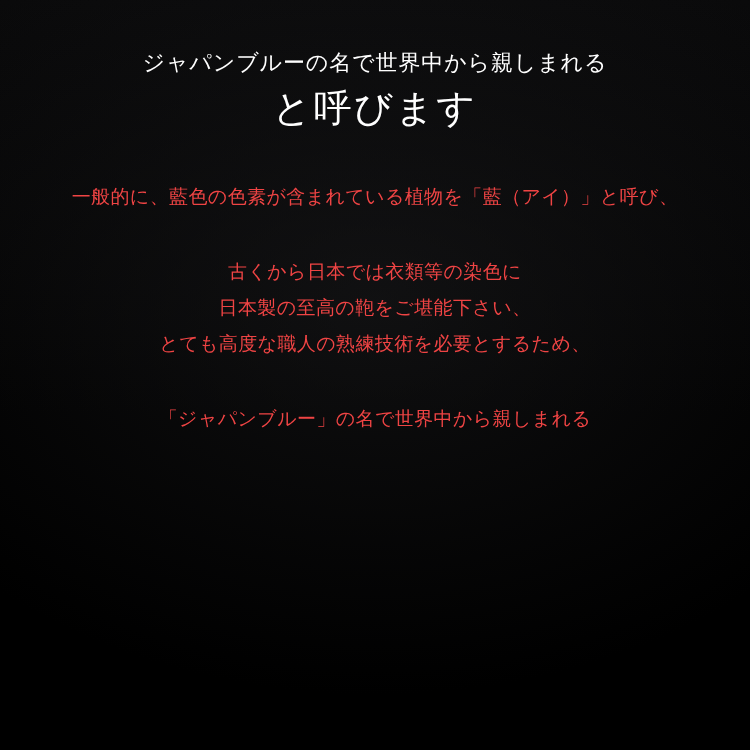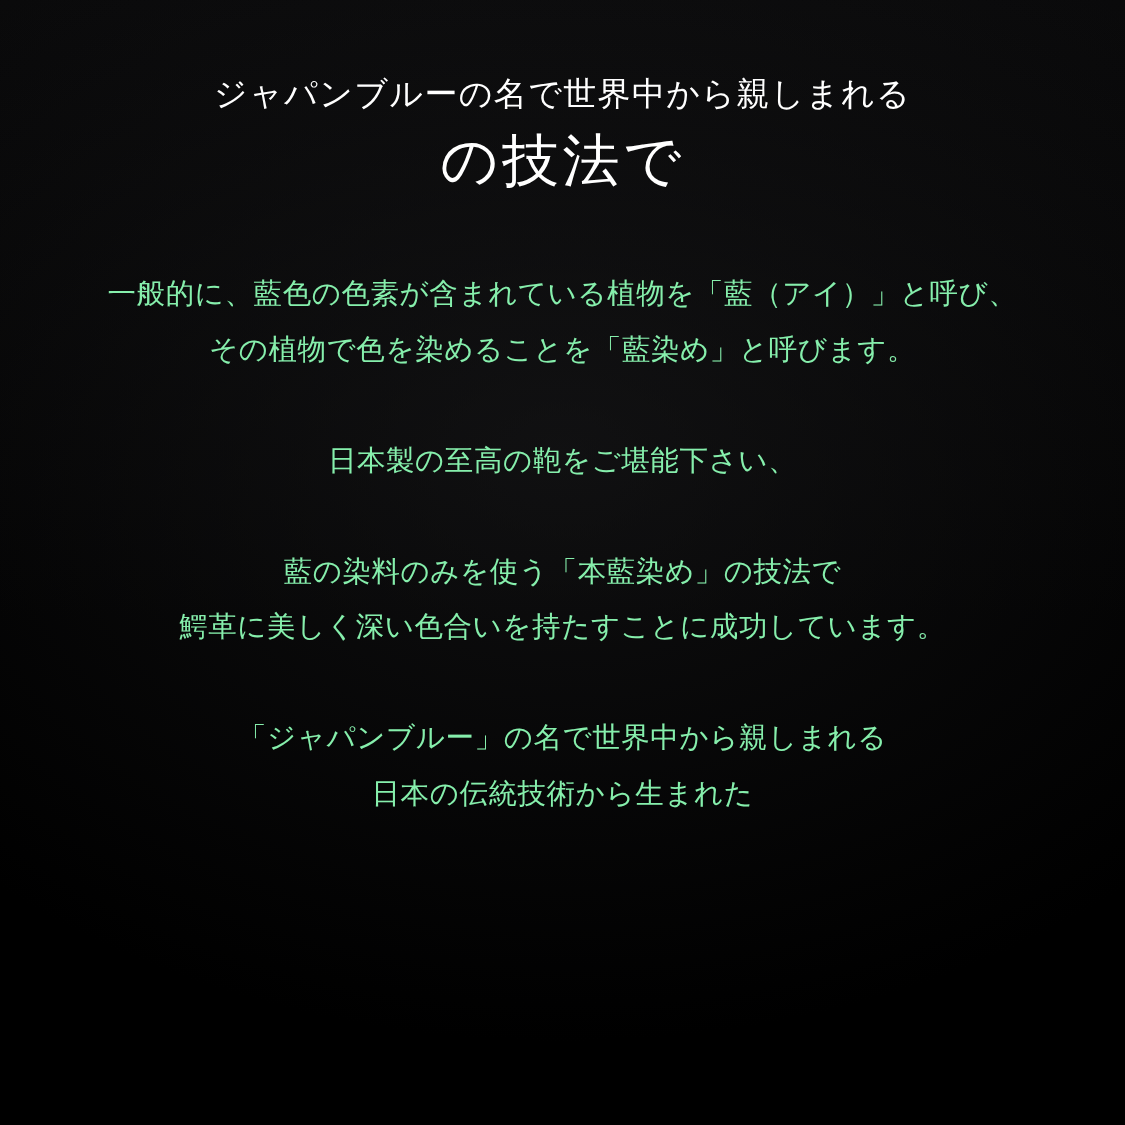--- a/index.html
+++ b/index.html
@@ -50,56 +50,52 @@
     line-height: 1.3;
     letter-spacing: 0.06em;
     font-weight: 400;
     margin: 6px 0 0 0;
     color: #ffffff;
   }
   .body-block {
     font-size: 19px;
     line-height: 1.92;
     letter-spacing: 0.02em;
-    color: #86efac;
+    color: #ef4444;
     margin: 0;
   }
   .block-lead {
     margin-top: 46px;
   }
   .block-gap {
     margin-top: 38px;
   }
   .body-block .line {
     display: block;
     white-space: nowrap;
   }
 </style>
 </head>
 <body>
 
 <div class="page">
   <div class="content">
 
     <h2 class="heading-sub">ジャパンブルーの名で世界中から親しまれる</h2>
-    <h1 class="heading-main">の技法で</h1>
+    <h1 class="heading-main">と呼びます</h1>
 
     <p class="body-block block-lead">
       <span class="line">一般的に、藍色の色素が含まれている植物を「藍（アイ）」と呼び、</span>
-      <span class="line">その植物で色を染めることを「藍染め」と呼びます。</span>
     </p>
 
     <p class="body-block block-gap">
+      <span class="line">古くから日本では衣類等の染色に</span>
       <span class="line">日本製の至高の鞄をご堪能下さい、</span>
+      <span class="line">とても高度な職人の熟練技術を必要とするため、</span>
     </p>
 
-    <p class="body-block block-gap">
-      <span class="line">藍の染料のみを使う「本藍染め」の技法で</span>
-      <span class="line">鰐革に美しく深い色合いを持たすことに成功しています。</span>
-    </p>
 
     <p class="body-block block-gap">
       <span class="line">「ジャパンブルー」の名で世界中から親しまれる</span>
-      <span class="line">日本の伝統技術から生まれた</span>
     </p>
 
   </div>
 </div>
 
 </body></html>

